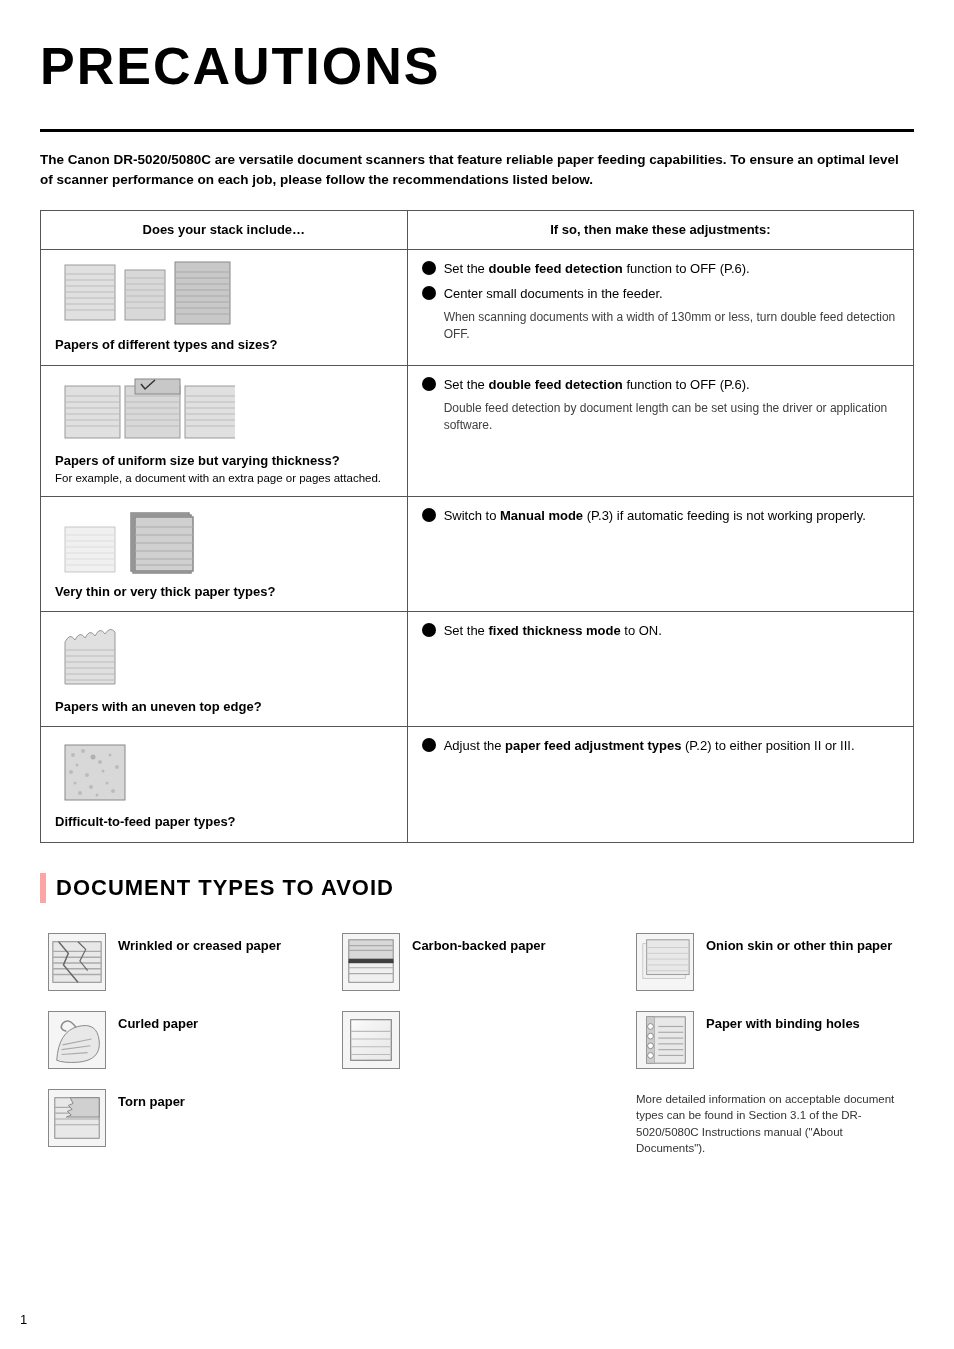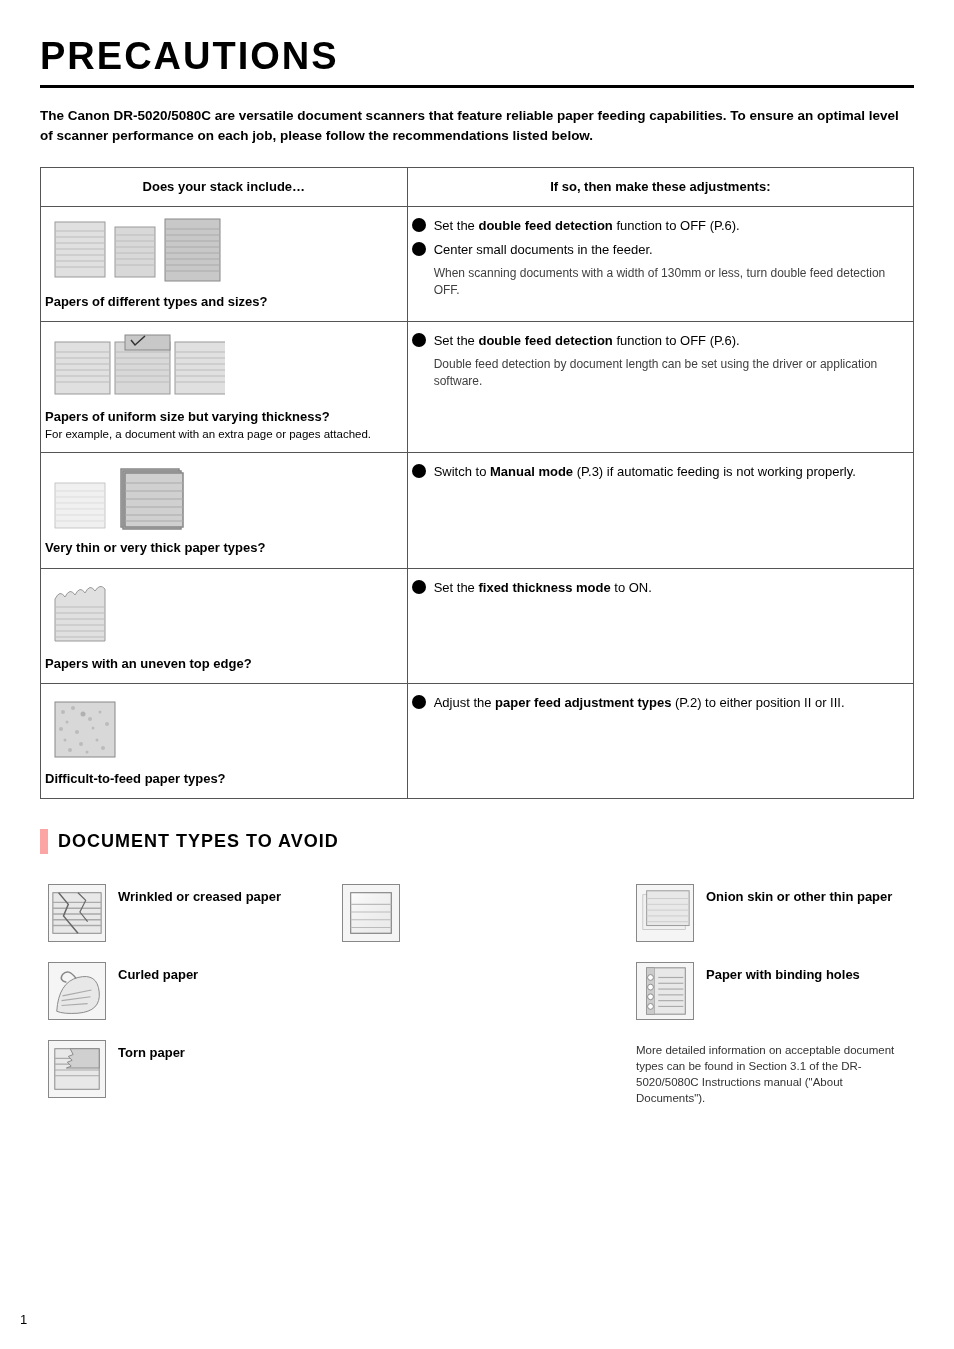--- a/index.html
+++ b/index.html
@@ -9,44 +9,44 @@
       color: #000;
       width: 954px;
       min-height: 1349px;
       padding: 30px 40px 30px 40px;
       font-size: 13px;
       line-height: 1.4;
     }
 
     
     .page-title {
-      font-size: 38px;
+      font-size: 52px;
       font-weight: 900;
       letter-spacing: 2px;
       border-bottom: 3px solid #000;
-      padding-bottom: 2px;
+      padding-bottom: 26px;
       margin-bottom: 18px;
     }
 
     .intro-text {
       font-size: 13.5px;
       font-weight: bold;
       margin-bottom: 20px;
       line-height: 1.5;
     }
 
     
     .main-table {
       width: 100%;
       border-collapse: collapse;
       margin-bottom: 30px;
     }
     .main-table th, .main-table td {
       border: 1px solid #555;
-      padding: 10px 4px;
+      padding: 10px 14px;
       vertical-align: top;
     }
     .main-table th {
       font-weight: bold;
       font-size: 13px;
       background: #fff;
     }
     .main-table .left-col {
       width: 42%;
     }
@@ -80,24 +80,24 @@
       margin-left: 22px;
       margin-top: 3px;
       color: #404040;
     }
 
     
     .section-avoid {
       margin-top: 20px;
     }
     .section-avoid-title {
-      font-size: 18px;
+      font-size: 22px;
       font-weight: 900;
       letter-spacing: 1px;
-      border-left: 8px solid #fca5a5;
+      border-left: 6px solid #fca5a5;
       padding-left: 10px;
       margin-bottom: 20px;
     }
 
     .avoid-grid {
       display: grid;
       grid-template-columns: 1fr 1fr 1fr;
       gap: 8px;
     }
 
@@ -408,20 +408,32 @@
 
           <polyline points="22,8 25,14 20,16 24,20 19,22 23,26 18,28 52,28 52,8 22,8" fill="#d0d0d0" stroke="#888" stroke-width="1"></polyline>
         </svg>
         <span class="avoid-label">Torn paper</span>
       </div>
     </div>
 
     <div class="avoid-col">
       <div class="avoid-item">
         <svg class="icon-svg" viewBox="0 0 58 58">
+          <rect x="6" y="6" width="46" height="20" fill="#d8d8d8" stroke="#888" stroke-width="1"></rect>
+          <rect x="6" y="28" width="46" height="22" fill="#f0f0f0" stroke="#888" stroke-width="1"></rect>
+          <rect x="6" y="26" width="46" height="4" fill="#404040" stroke="#333" stroke-width="0.5"></rect>
+          <line x1="6" y1="12" x2="52" y2="12" stroke="#aaa" stroke-width="1.2"></line>
+          <line x1="6" y1="17" x2="52" y2="17" stroke="#aaa" stroke-width="1.2"></line>
+          <line x1="6" y1="35" x2="52" y2="35" stroke="#aaa" stroke-width="1.2"></line>
+          <line x1="6" y1="41" x2="52" y2="41" stroke="#aaa" stroke-width="1.2"></line>
+        </svg>
+        <span class="avoid-label">Carbon-backed paper</span>
+      </div>
+      <div class="avoid-item">
+        <svg class="icon-svg" viewBox="0 0 58 58">
           <rect x="8" y="8" width="42" height="42" fill="#f8f8f8" stroke="#888" stroke-width="1"></rect>
           <rect x="8" y="8" width="42" height="42" fill="url(#gloss)" stroke="#888" stroke-width="1"></rect>
           <defs>
             <linearGradient id="gloss" x1="0" y1="0" x2="1" y2="1">
               <stop offset="0%" stop-color="#ffffff" stop-opacity="0.8"></stop>
               <stop offset="50%" stop-color="#e8e8e8" stop-opacity="0.5"></stop>
               <stop offset="100%" stop-color="#cccccc" stop-opacity="0.3"></stop>
             </linearGradient>
           </defs>
           <line x1="8" y1="20" x2="50" y2="20" stroke="#bbb" stroke-width="1.2"></line>

